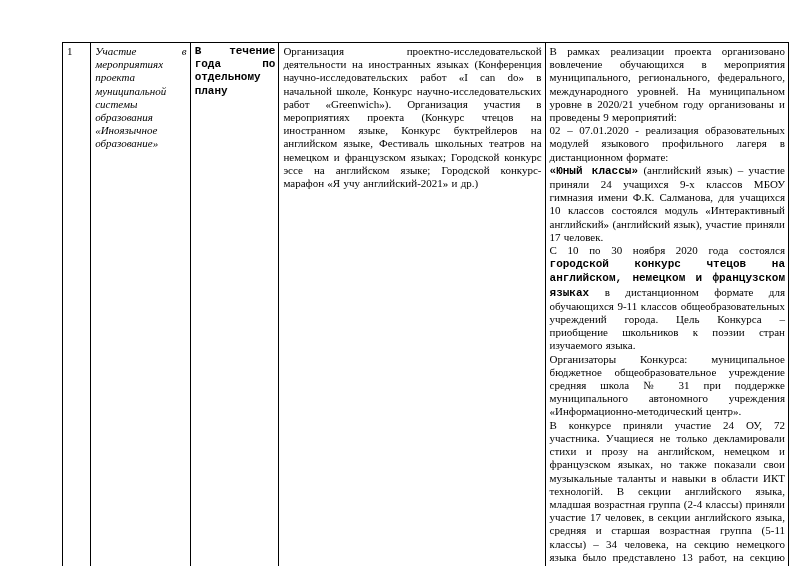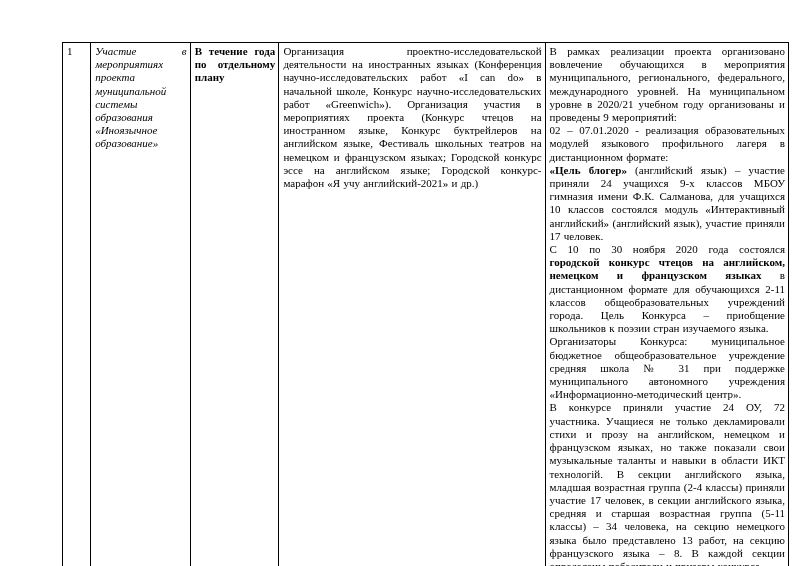--- a/index.html
+++ b/index.html
@@ -36,21 +36,21 @@
     td.col-num      { width: 26px; }
     td.col-activity { width: 92px; font-style: italic; }
     td.col-timeline { width: 82px; }
     td.col-planned  { width: 246px; }
     td.col-results  { width: 225px; }
     .para {
       text-align: justify;
       word-spacing: 0.5px;
     }
     .col-num .para { text-align: left; }
-    .bold { font-weight: bold; }
+    .bold { font-weight: bold; font-family: Liberation Mono, monospace; }
   </style>
 </head>
 <body>
 
 <div class="page">
   <table class="doc-table">
     <tbody>
       <tr class="main-row">
 
         <td class="col-num">
@@ -67,23 +67,23 @@
 
         <td class="col-planned">
           <div class="para">Организация проектно-исследовательской деятельности на иностранных языках (Конференция научно-исследовательских работ «I can do» в начальной школе, Конкурс научно-исследовательских работ «Greenwich»). Организация участия в мероприятиях проекта (Конкурс чтецов на иностранном языке, Конкурс буктрейлеров на английском языке, Фестиваль школьных театров на немецком и французском языках; Городской конкурс эссе на английском языке; Городской конкурс-марафон «Я учу английский-2021» и др.)</div>
         </td>
 
         <td class="col-results">
           <div class="para"><span>В рамках реализации проекта организовано вовлечение обучающихся в мероприятия муниципального, регионального, федерального, международного уровней. На муниципальном уровне в 2020/21 учебном году организованы и проведены 9 мероприятий:</span></div>
 
           <div class="para"><span>02 – 07.01.2020 - реализация образовательных модулей языкового профильного лагеря в дистанционном формате:</span></div>
 
-          <div class="para"><span class="bold">«Цель блогер»</span><span> (английский язык) – участие приняли 24 учащихся 9-х классов МБОУ гимназия имени Ф.К. Салманова, для учащихся 10 классов состоялся модуль «Интерактивный английский» (английский язык), участие приняли 17 человек.</span></div>
+          <div class="para"><span class="bold">«Юный классы»</span><span> (английский язык) – участие приняли 24 учащихся 9-х классов МБОУ гимназия имени Ф.К. Салманова, для учащихся 10 классов состоялся модуль «Интерактивный английский» (английский язык), участие приняли 17 человек.</span></div>
 
-          <div class="para"><span>С 10 по 30 ноября 2020 года состоялся </span><span class="bold">городской конкурс чтецов на английском, немецком и французском языках</span><span> в дистанционном формате для обучающихся 2-11 классов общеобразовательных учреждений города. Цель Конкурса – приобщение школьников к поэзии стран изучаемого языка.</span></div>
+          <div class="para"><span>С 10 по 30 ноября 2020 года состоялся </span><span class="bold">городской конкурс чтецов на английском, немецком и французском языках</span><span> в дистанционном формате для обучающихся 9-11 классов общеобразовательных учреждений города. Цель Конкурса – приобщение школьников к поэзии стран изучаемого языка.</span></div>
 
           <div class="para"><span>Организаторы Конкурса: муниципальное бюджетное общеобразовательное учреждение средняя школа № 31 при поддержке муниципального автономного учреждения «Информационно-методический центр».</span></div>
 
           <div class="para"><span>В конкурсе приняли участие 24 ОУ, 72 участника. Учащиеся не только декламировали стихи и прозу на английском, немецком и французском языках, но также показали свои музыкальные таланты и навыки в области ИКТ технологій. В секции английского языка, младшая возрастная группа (2-4 классы) приняли участие 17 человек, в секции английского языка, средняя и старшая возрастная группа (5-11 классы) – 34 человека, на секцию немецкого языка было представлено 13 работ, на секцию французского языка – 8. В каждой секции определены победители и призеры конкурса.</span></div>
         </td>
 
       </tr>
     </tbody>
   </table>
 </div>

